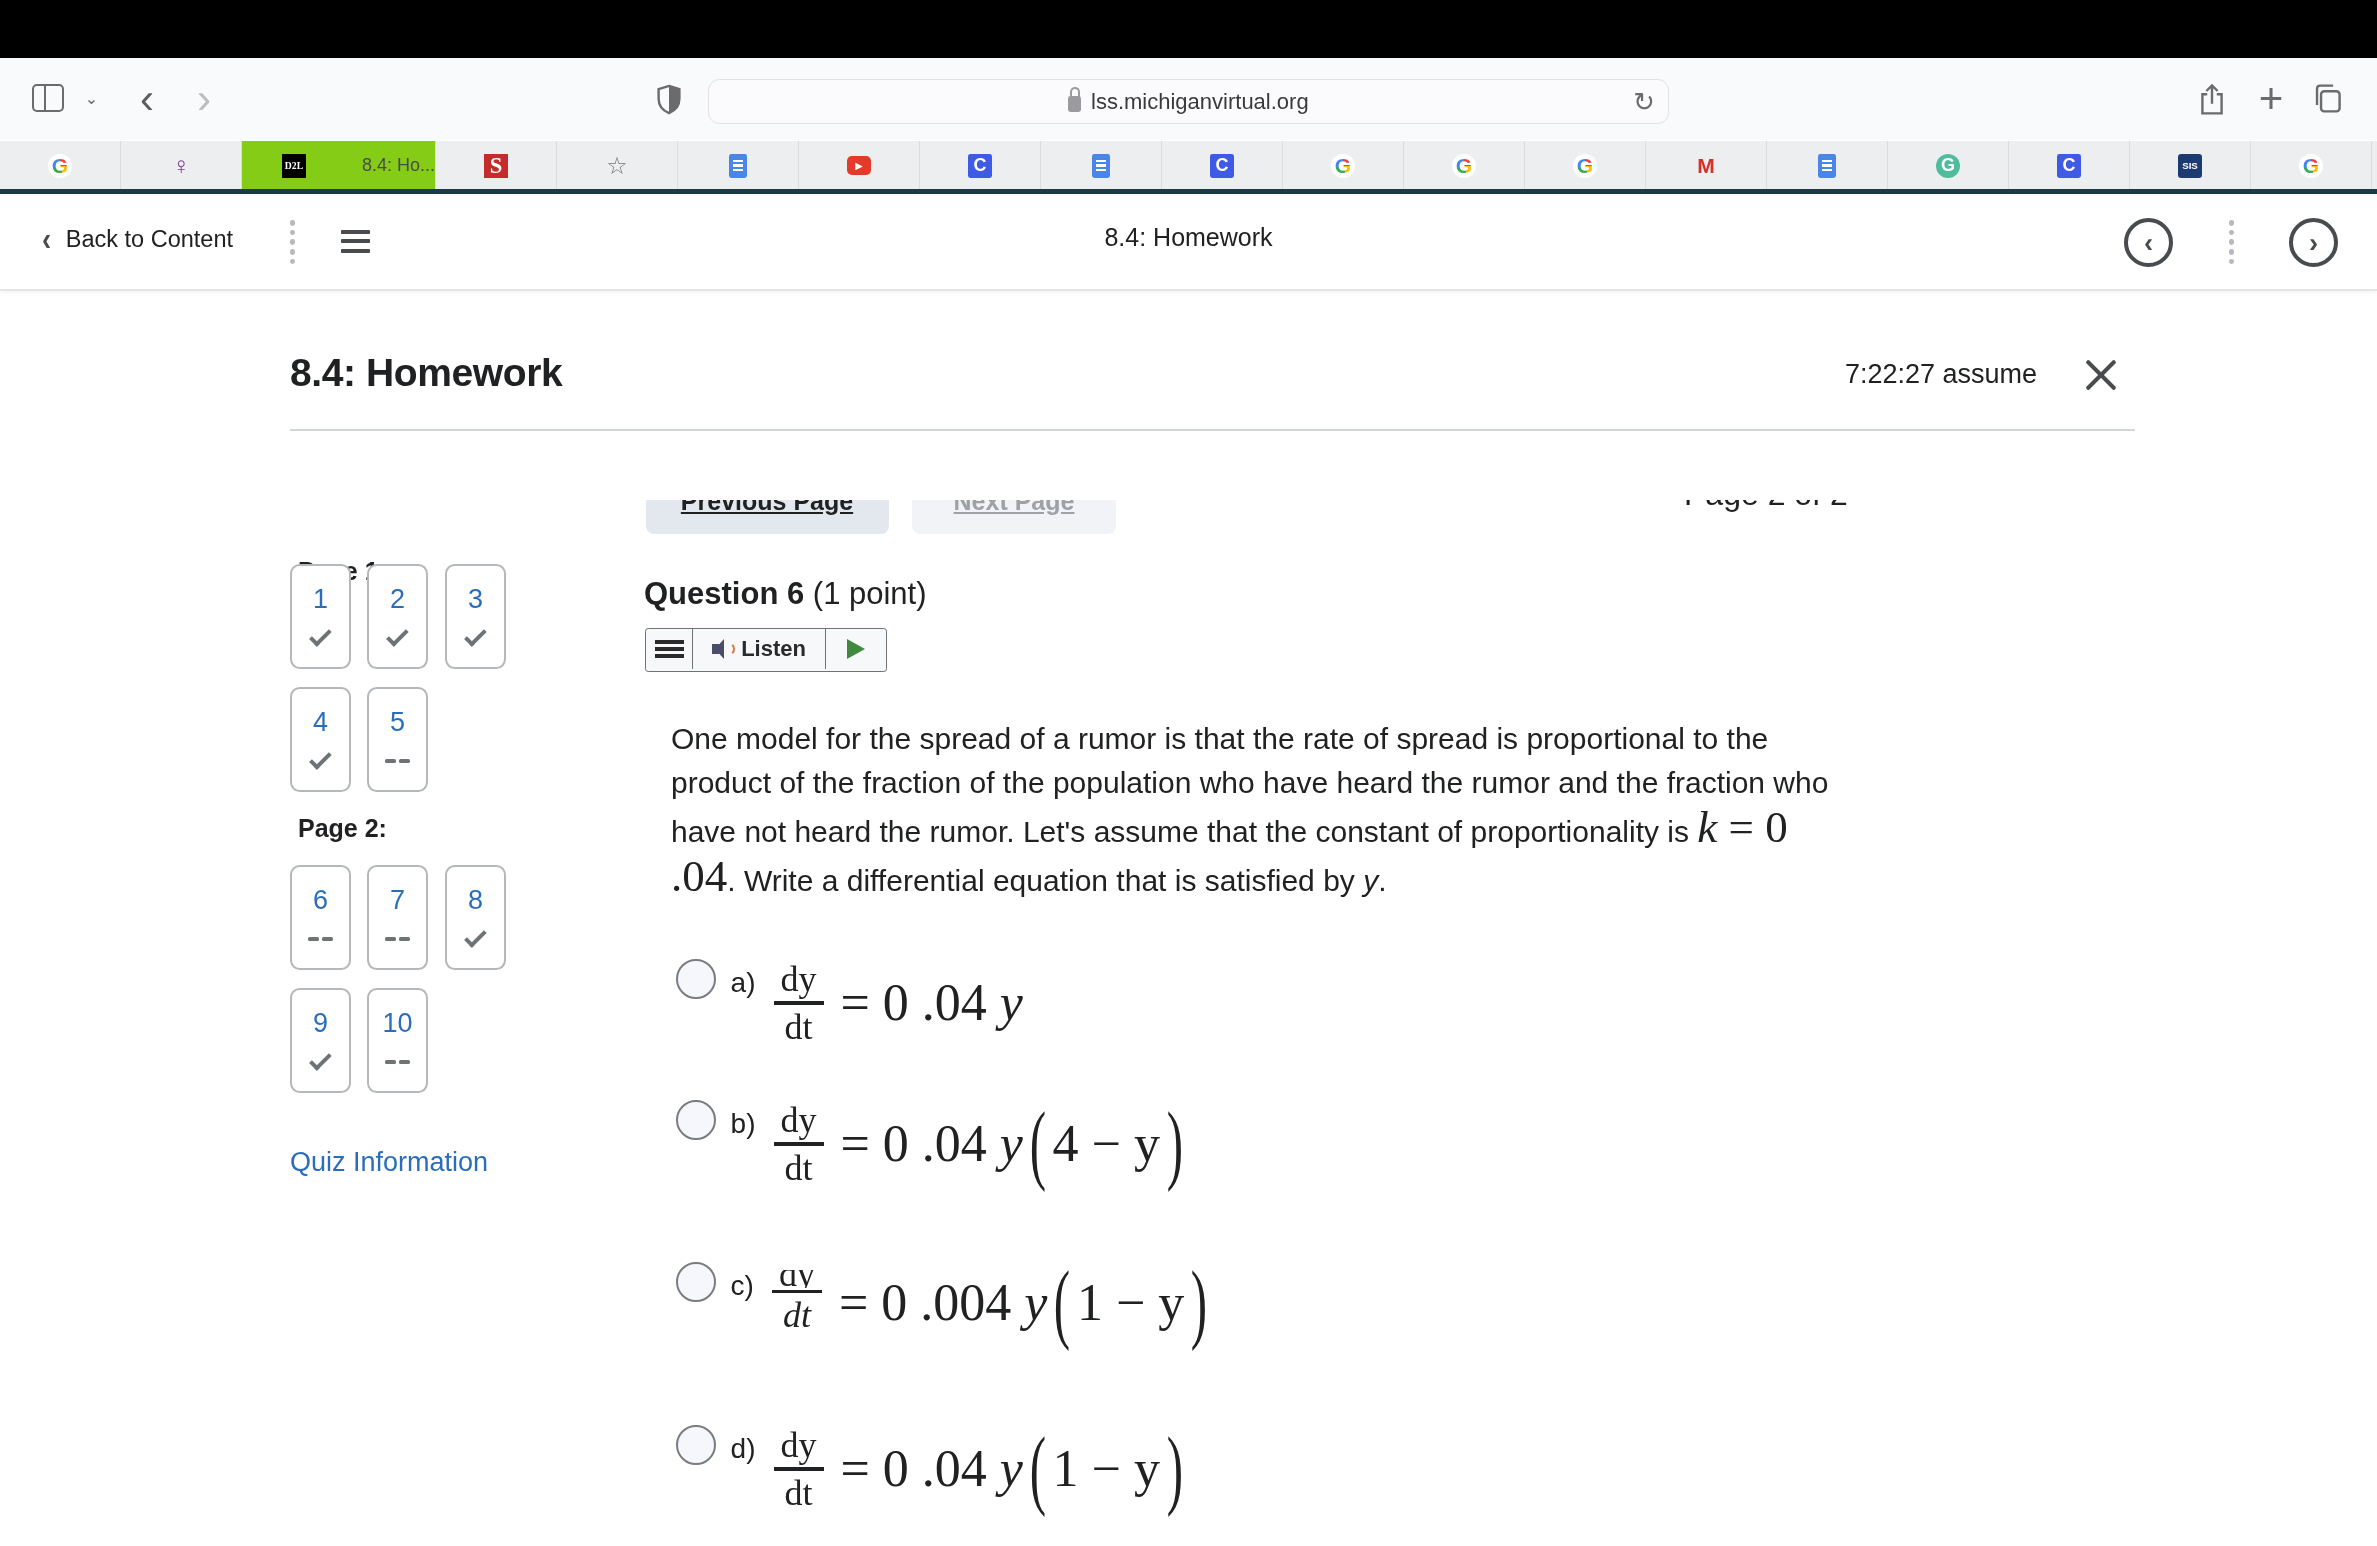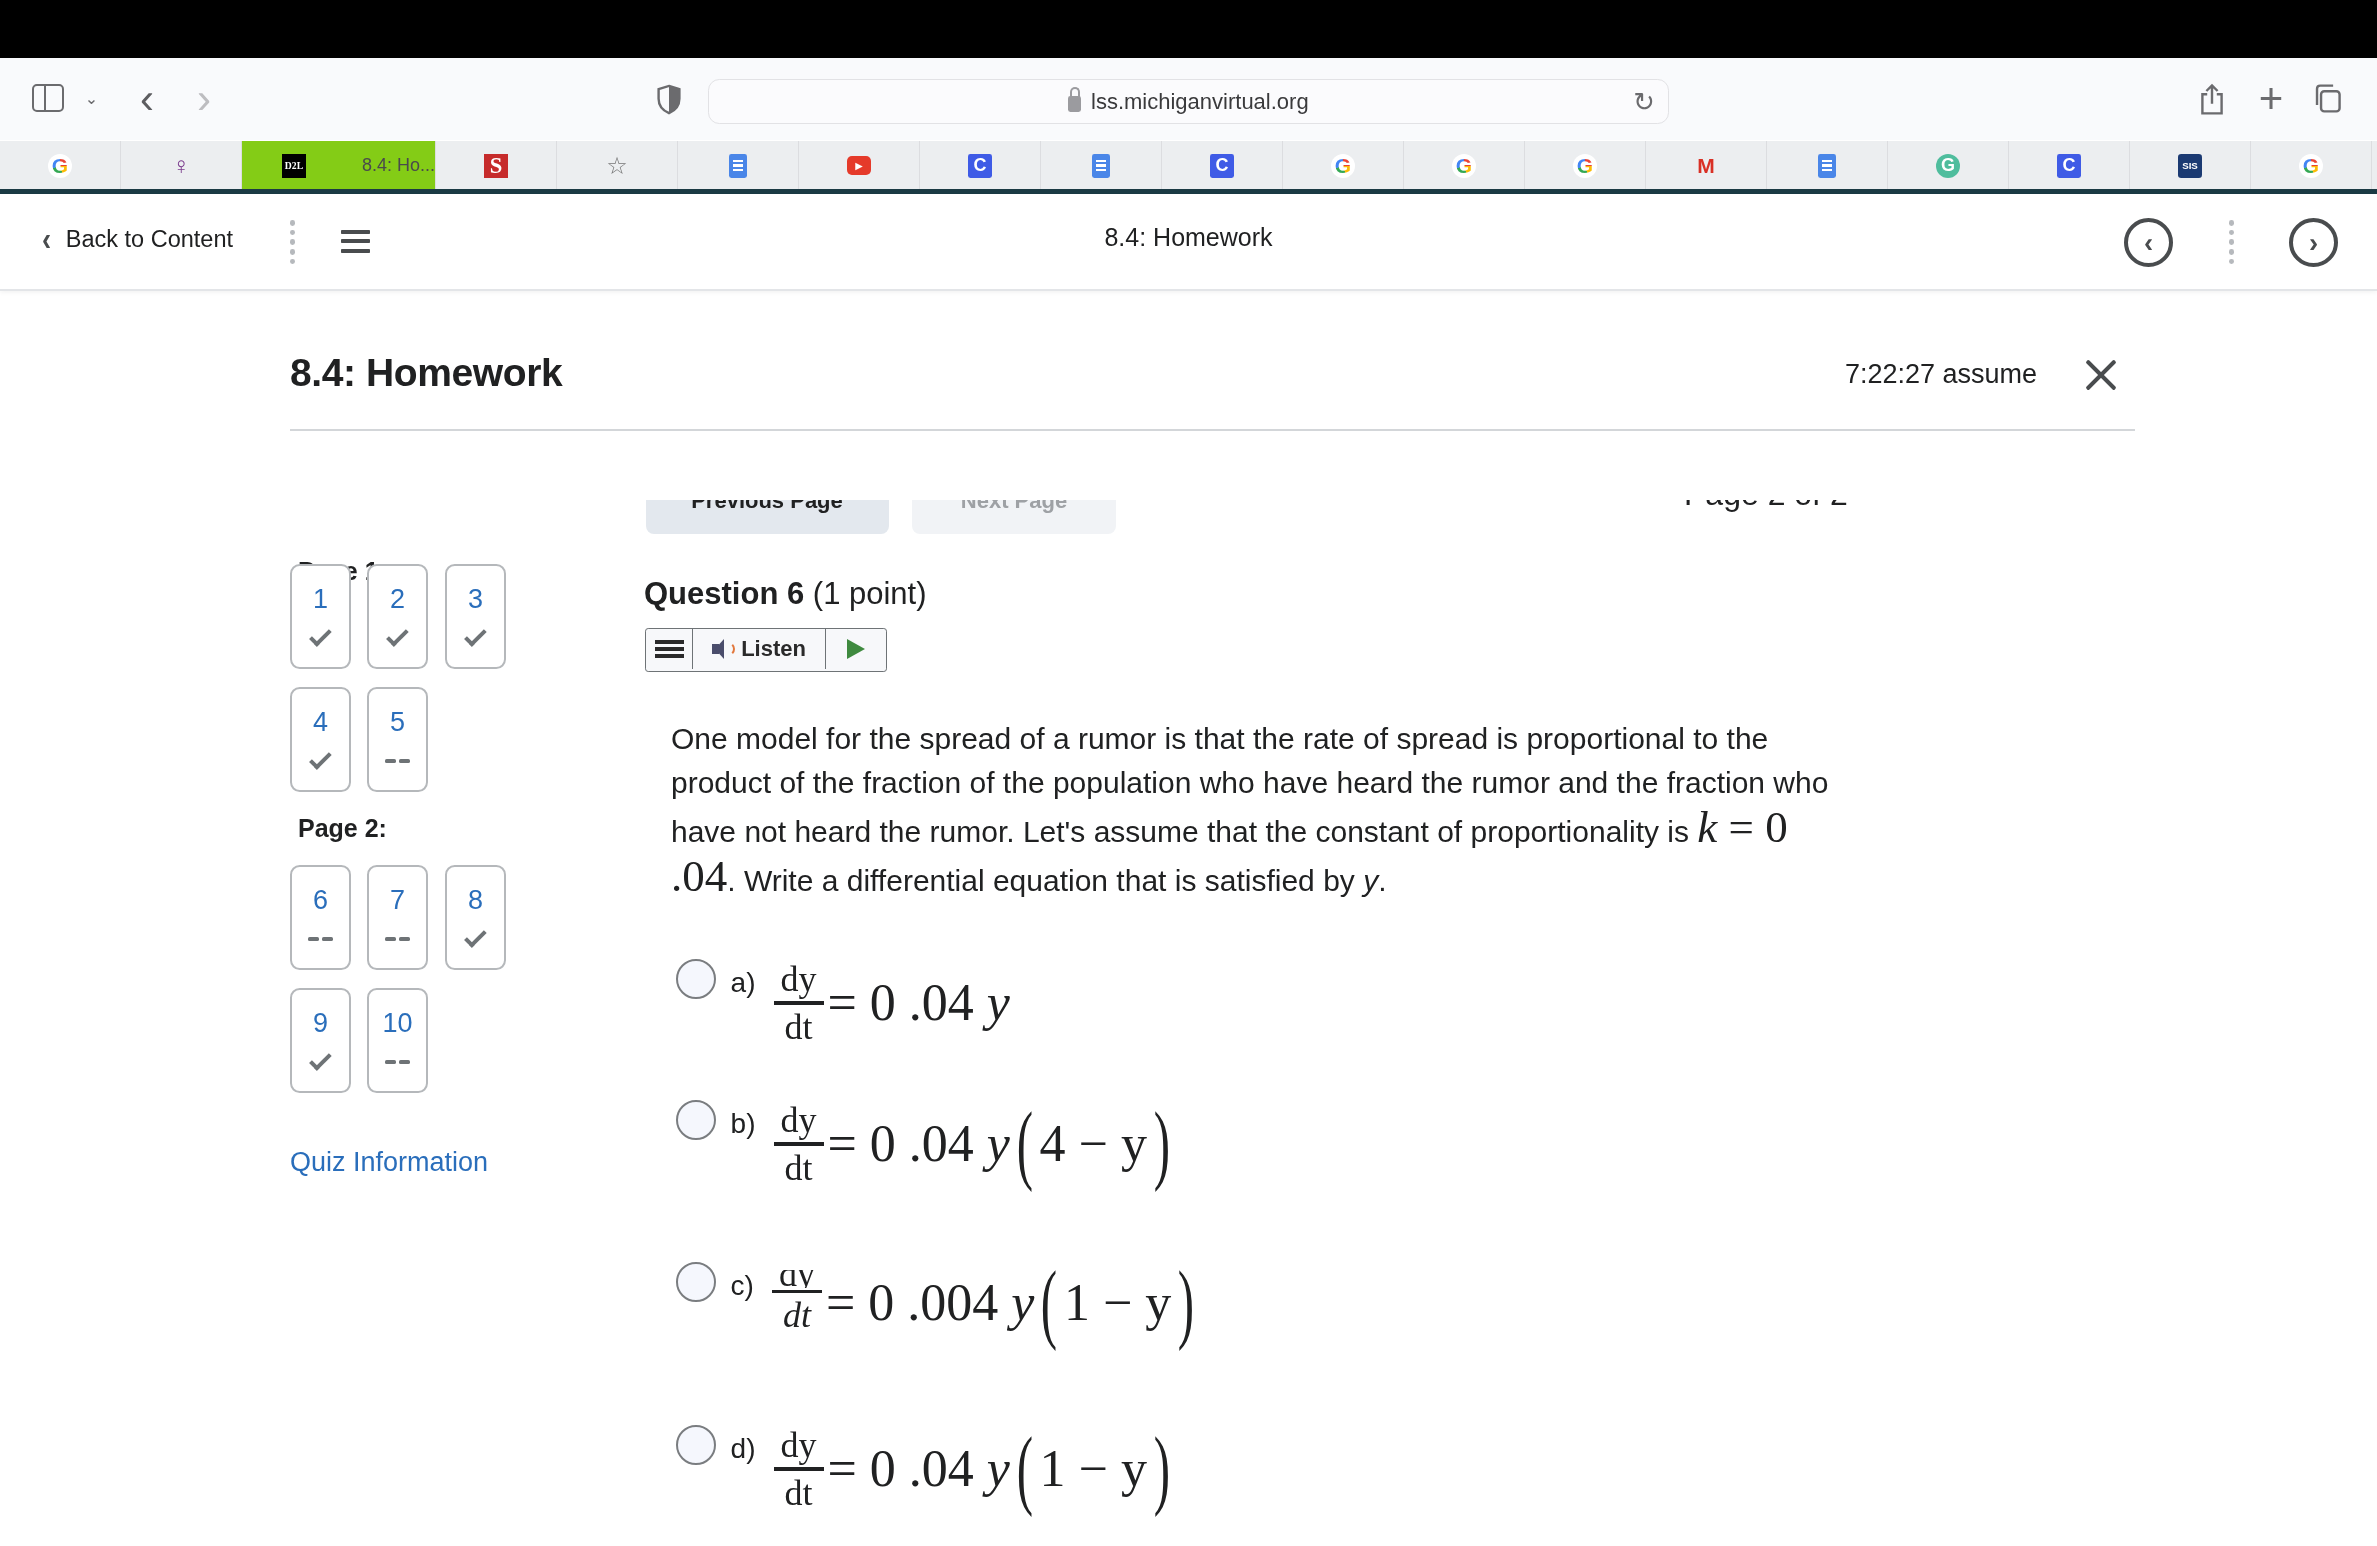--- a/index.html
+++ b/index.html
@@ -72,21 +72,21 @@
   .q-tile { position: absolute; width: 61px; height: 105px; border: 2.4px solid #b5b8bb; border-radius: 9.7px; background: #fff; cursor: pointer; display: flex; flex-direction: column; align-items: center; }
   .q-num { margin-top: 18px; font-size: 27px; color: #2a6ebb; }
   .q-status { margin-top: 11.3px; height: 24px; display: flex; align-items: center; justify-content: center; }
   .q-check { width: 21px; height: 11.3px; border-left: 4.9px solid #6e7376; border-bottom: 4.9px solid #6e7376; transform: rotate(-45deg); margin-top: -4.9px; }
   .q-dash { display: flex; gap: 3.2px; }
   .q-dash i { display: block; width: 11.3px; height: 4px; background: #6e7376; border-radius: 1.6px; }
   .quiz-info { position: absolute; left: 290px; top: 1147px; font-size: 27px; color: #2a6ebb; cursor: pointer; }
 
   
   .pager-clip { position: absolute; left: 639px; top: 500px; width: 1213px; height: 36px; overflow: hidden; }
-  .pager-btn { position: absolute; top: -32px; height: 66px; border-radius: 8px; font-size: 22px; font-weight: bold; display: flex; align-items: center; justify-content: center; }
+  .pager-btn { position: absolute; top: -32px; height: 66px; border-radius: 8px; font-size: 25px; font-weight: bold; display: flex; align-items: center; justify-content: center; text-decoration: underline; }
   .pager-prev { left: 6.5px; width: 243px; background: #e3e8ee; color: #202122; cursor: pointer; }
   .pager-next { left: 273px; width: 204px; background: #f1f3f6; color: #9ea1a5; }
   .pager-count { position: absolute; left: 1045px; top: -24px; font-size: 32px; color: #202122; }
 
   .q-heading { position: absolute; left: 644px; top: 576px; font-size: 31px; color: #202122; }
   .q-heading b { font-weight: bold; }
   .listen-bar { position: absolute; left: 645px; top: 628px; height: 44px; border: 1.6px solid #6e7376; border-radius: 3.2px; background: #f7f8fa; display: flex; }
   .lb-seg { height: 40px; display: flex; align-items: center; justify-content: center; border-right: 1.6px solid #6e7376; cursor: pointer; }
   .lb-seg:last-child { border-right: none; }
   .lb-menu { width: 47px; flex-direction: column; gap: 3.2px; }
@@ -100,21 +100,21 @@
   .play-tri { width: 0; height: 0; border-left: 18px solid #3f8a3f; border-top: 10.5px solid transparent; border-bottom: 10.5px solid transparent; }
 
   .q-body { position: absolute; left: 671px; top: 717px; width: 1181px; font-size: 30px; line-height: 44px; color: #202122; }
   .math { font-family: "Liberation Serif", "DejaVu Serif", serif; font-size: 45px; }
   .math i { font-style: italic; }
 
   .option { position: absolute; left: 676px; display: flex; align-items: flex-start; }
   .radio { width: 40px; height: 40px; border: 2.4px solid #7a7d80; border-radius: 50%; background: #f5f7fd; cursor: pointer; flex: none; }
   .opt-letter { margin-left: 14.6px; margin-top: 8px; font-size: 28px; color: #202122; }
   .eq { margin-left: 18px; display: flex; align-items: center; font-family: "Liberation Serif", "DejaVu Serif", serif; font-size: 52px; color: #202122; }
-  .frac { display: inline-flex; flex-direction: column; align-items: center; font-size: 36px; line-height: 40px; margin-right: 4px; }
+  .frac { display: inline-flex; flex-direction: column; align-items: center; font-size: 36px; line-height: 40px; margin-right: 17px; }
   .frac .num { padding: 0 3.2px; }
   .frac .bar { width: 50px; height: 3.2px; background: #202122; margin: 2.4px 0; }
   .frac.clipped .num { height: 18px; overflow: hidden; line-height: 8px; }
   .rhs { white-space: pre; }
   .paren { font-size: 89px; font-weight: 200; line-height: 81px; transform: scaleX(0.55); display: inline-block; }
 </style>
 </head>
 <body>
 
 <div class="os-bar"></div>

